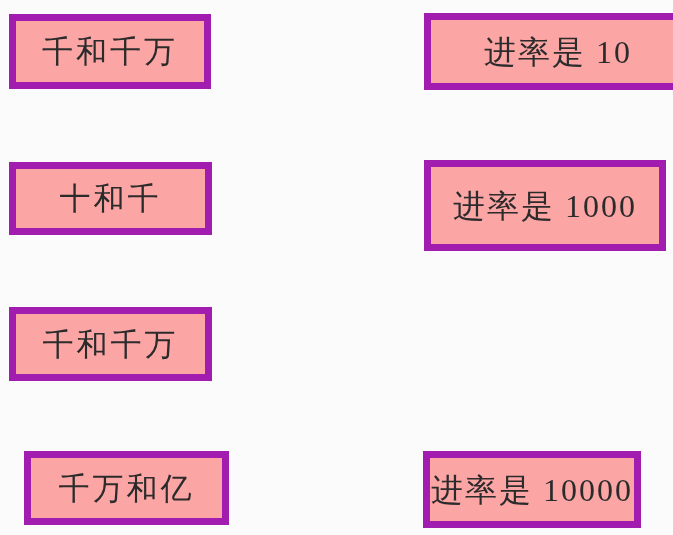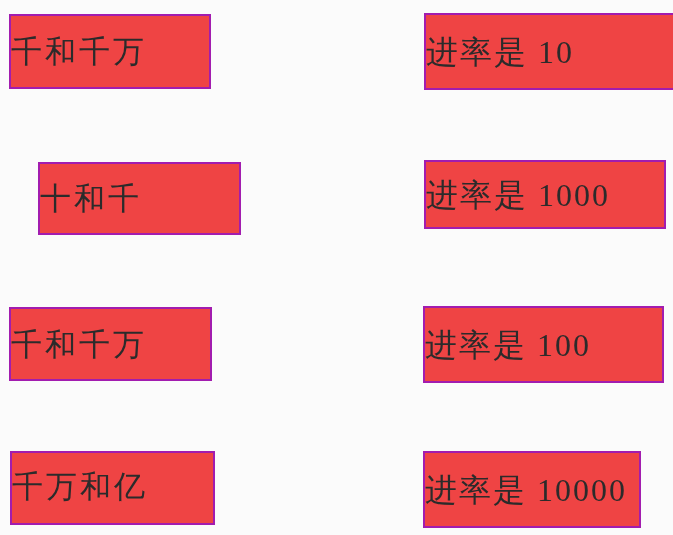--- a/index.html
+++ b/index.html
@@ -11,44 +11,45 @@
     position: relative;
     width: 673px;
     height: 535px;
     background: #fbfbfb;
     overflow: hidden;
     font-family: "Liberation Serif", "DejaVu Serif", serif;
   }
   .match-box {
     position: absolute;
     box-sizing: border-box;
-    border: 2px solid #a21caf;
-    background: #ef4444;
+    border: 7px solid #a21caf;
+    background: #fca5a5;
     display: flex;
     align-items: center;
+    justify-content: center;
   }
   .match-box .label {
     color: #2b2b2b;
     font-size: 31px;
     letter-spacing: 3px;
     white-space: nowrap;
     line-height: 1;
   }
   .right-col .label {
     font-size: 32px;
     letter-spacing: 2px;
   }
   
   .lb1 { left: 9px;  top: 14px;  width: 202px; height: 75px; }
-  .lb2 { left: 9px;  top: 162px; width: 203px; height: 73px; margin-left: 29px; }
+  .lb2 { left: 9px;  top: 162px; width: 203px; height: 73px; }
   .lb3 { left: 9px;  top: 307px; width: 203px; height: 74px; }
-  .lb4 { left: 10px; top: 451px; width: 205px; height: 74px; font-family: Liberation Mono, monospace; }
+  .lb4 { left: 24px; top: 451px; width: 205px; height: 74px; }
   
   .rb1 { left: 424px; top: 13px;  width: 268px; height: 77px; }
-  .rb2 { left: 424px; top: 160px; width: 242px; height: 69px; }
+  .rb2 { left: 424px; top: 160px; width: 242px; height: 91px; }
   .rb3 { left: 423px; top: 306px; width: 241px; height: 77px; }
   .rb4 { left: 423px; top: 451px; width: 218px; height: 77px; }
 </style>
 </head>
 <body>
 
 <div class="canvas">
 
   <div class="match-box left-col lb1">
     <span class="label">千和千万</span>
@@ -62,20 +63,17 @@
   <div class="match-box left-col lb4">
     <span class="label">千万和亿</span>
   </div>
 
   <div class="match-box right-col rb1">
     <span class="label">进率是 10</span>
   </div>
   <div class="match-box right-col rb2">
     <span class="label">进率是 1000</span>
   </div>
-  <div class="match-box right-col rb3">
-    <span class="label">进率是 100</span>
-  </div>
   <div class="match-box right-col rb4">
     <span class="label">进率是 10000</span>
   </div>
 
 </div>
 
 </body></html>

